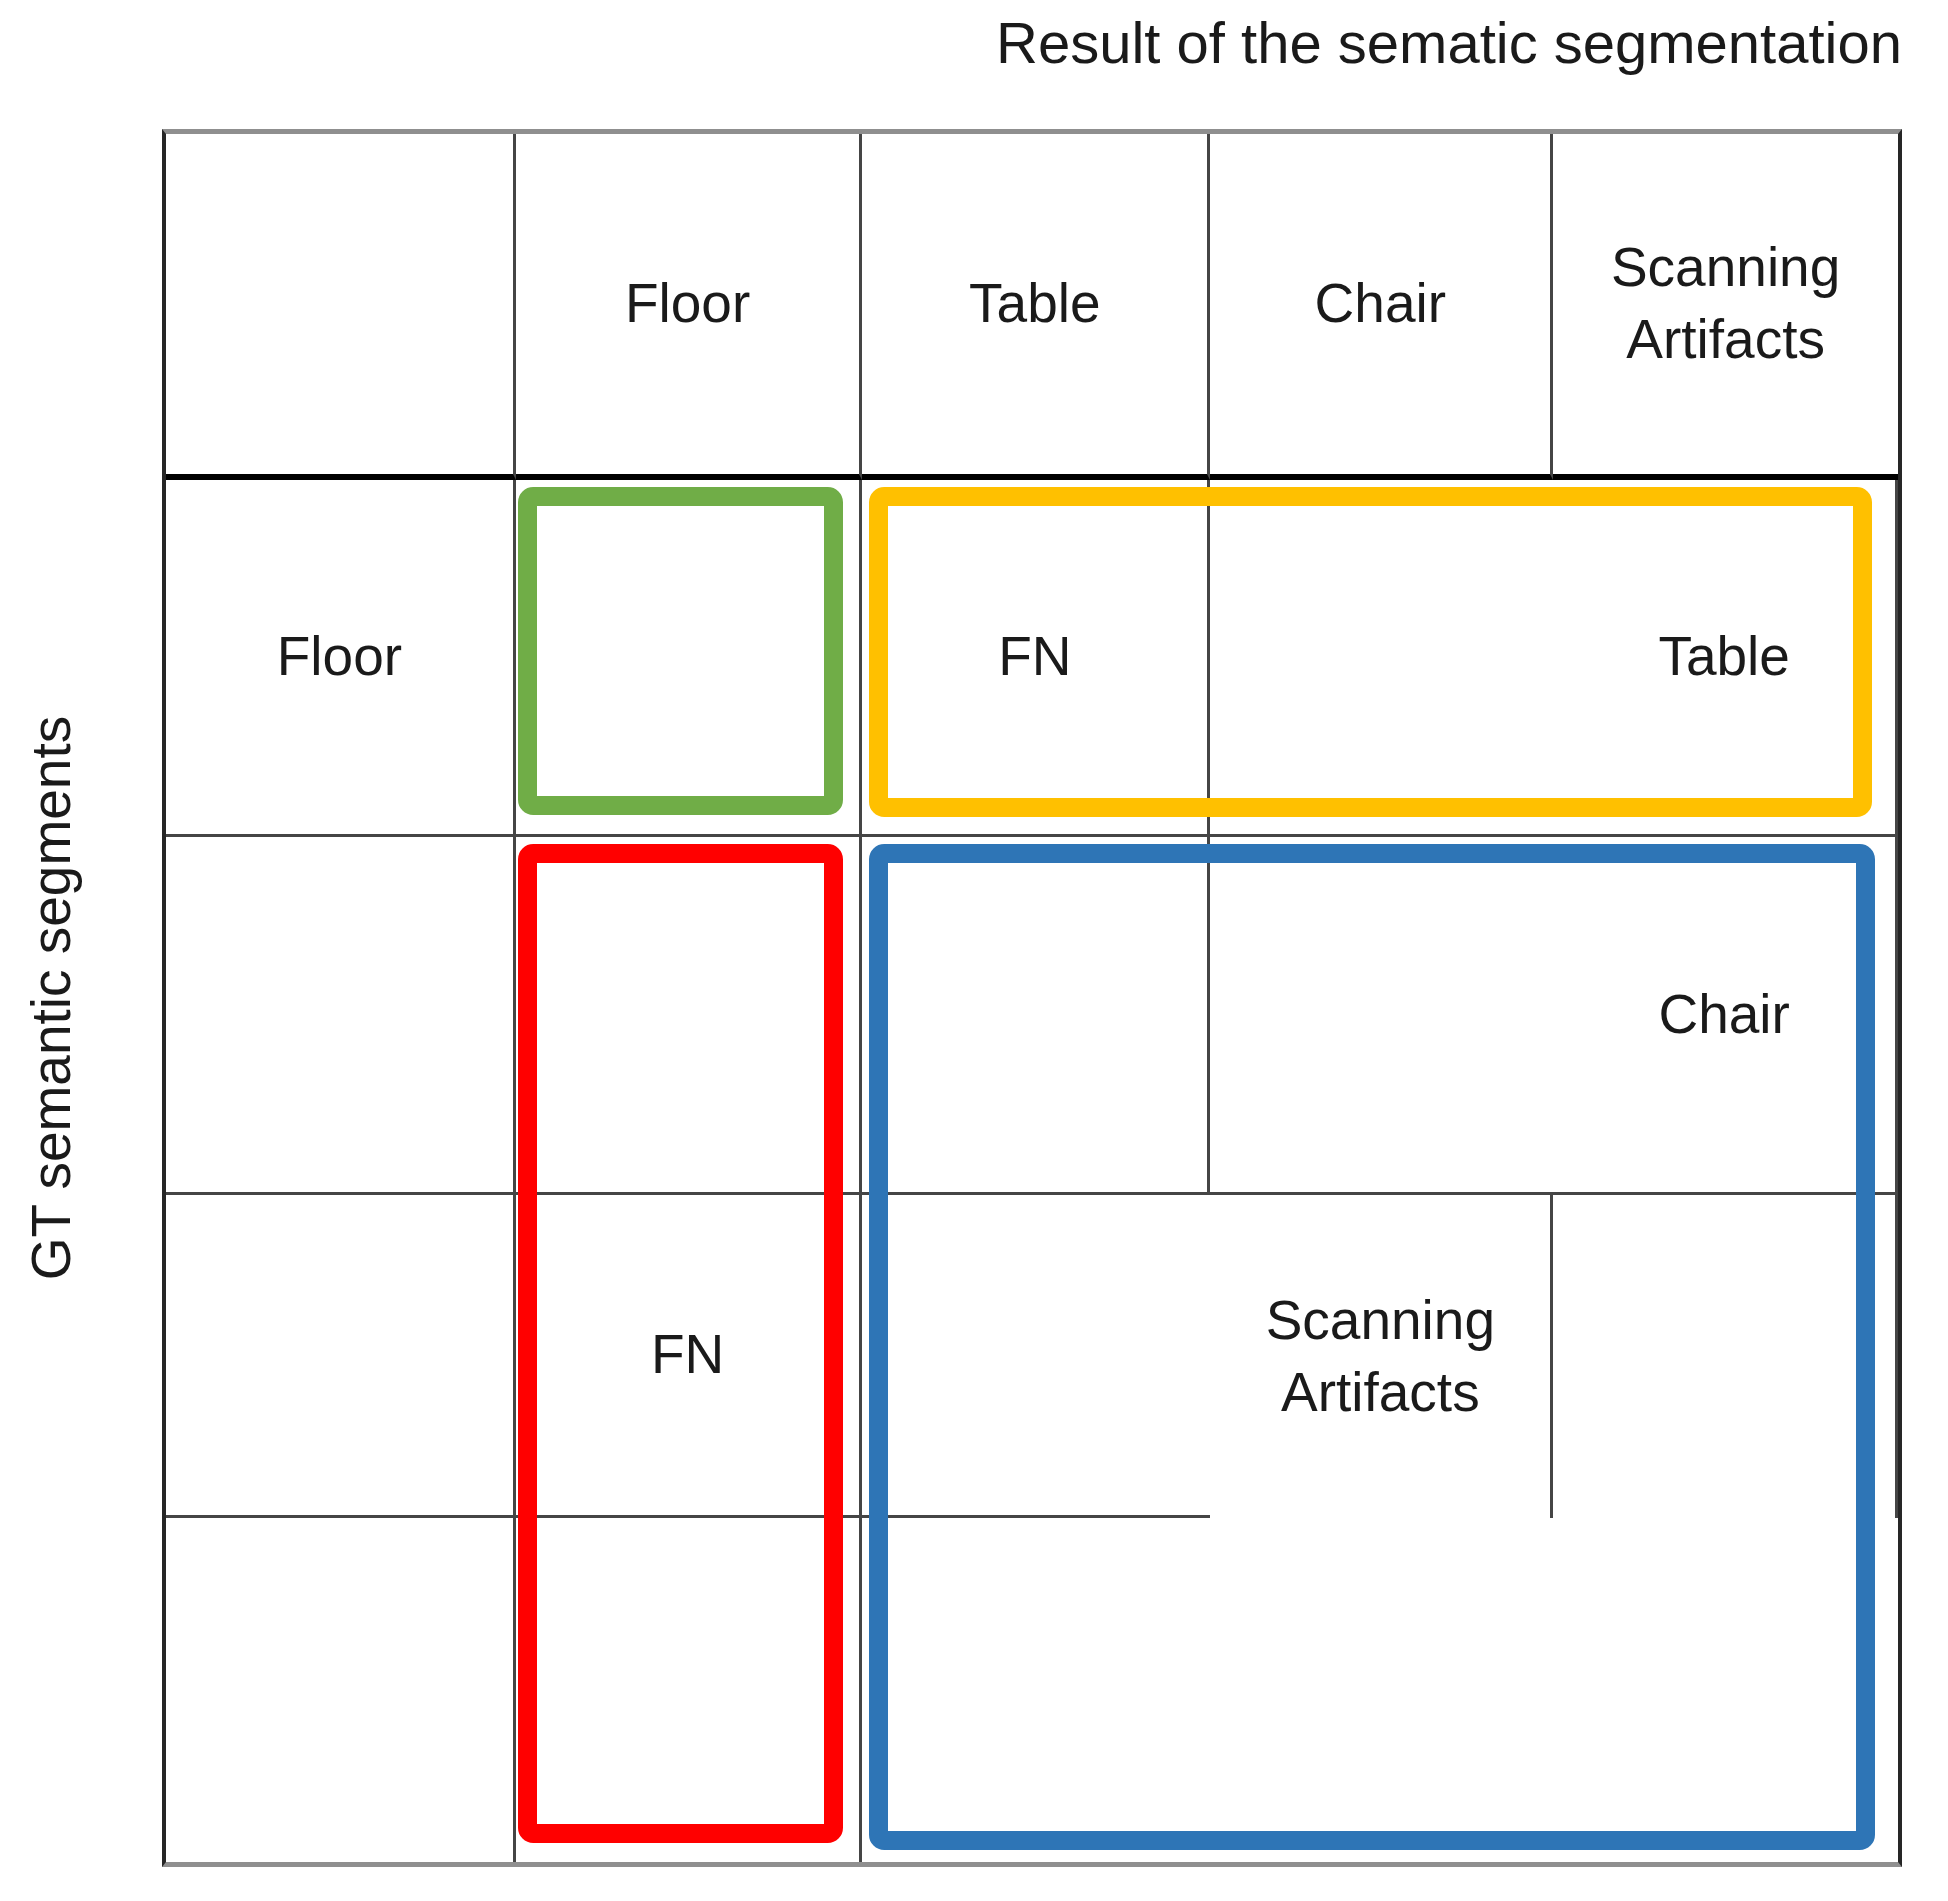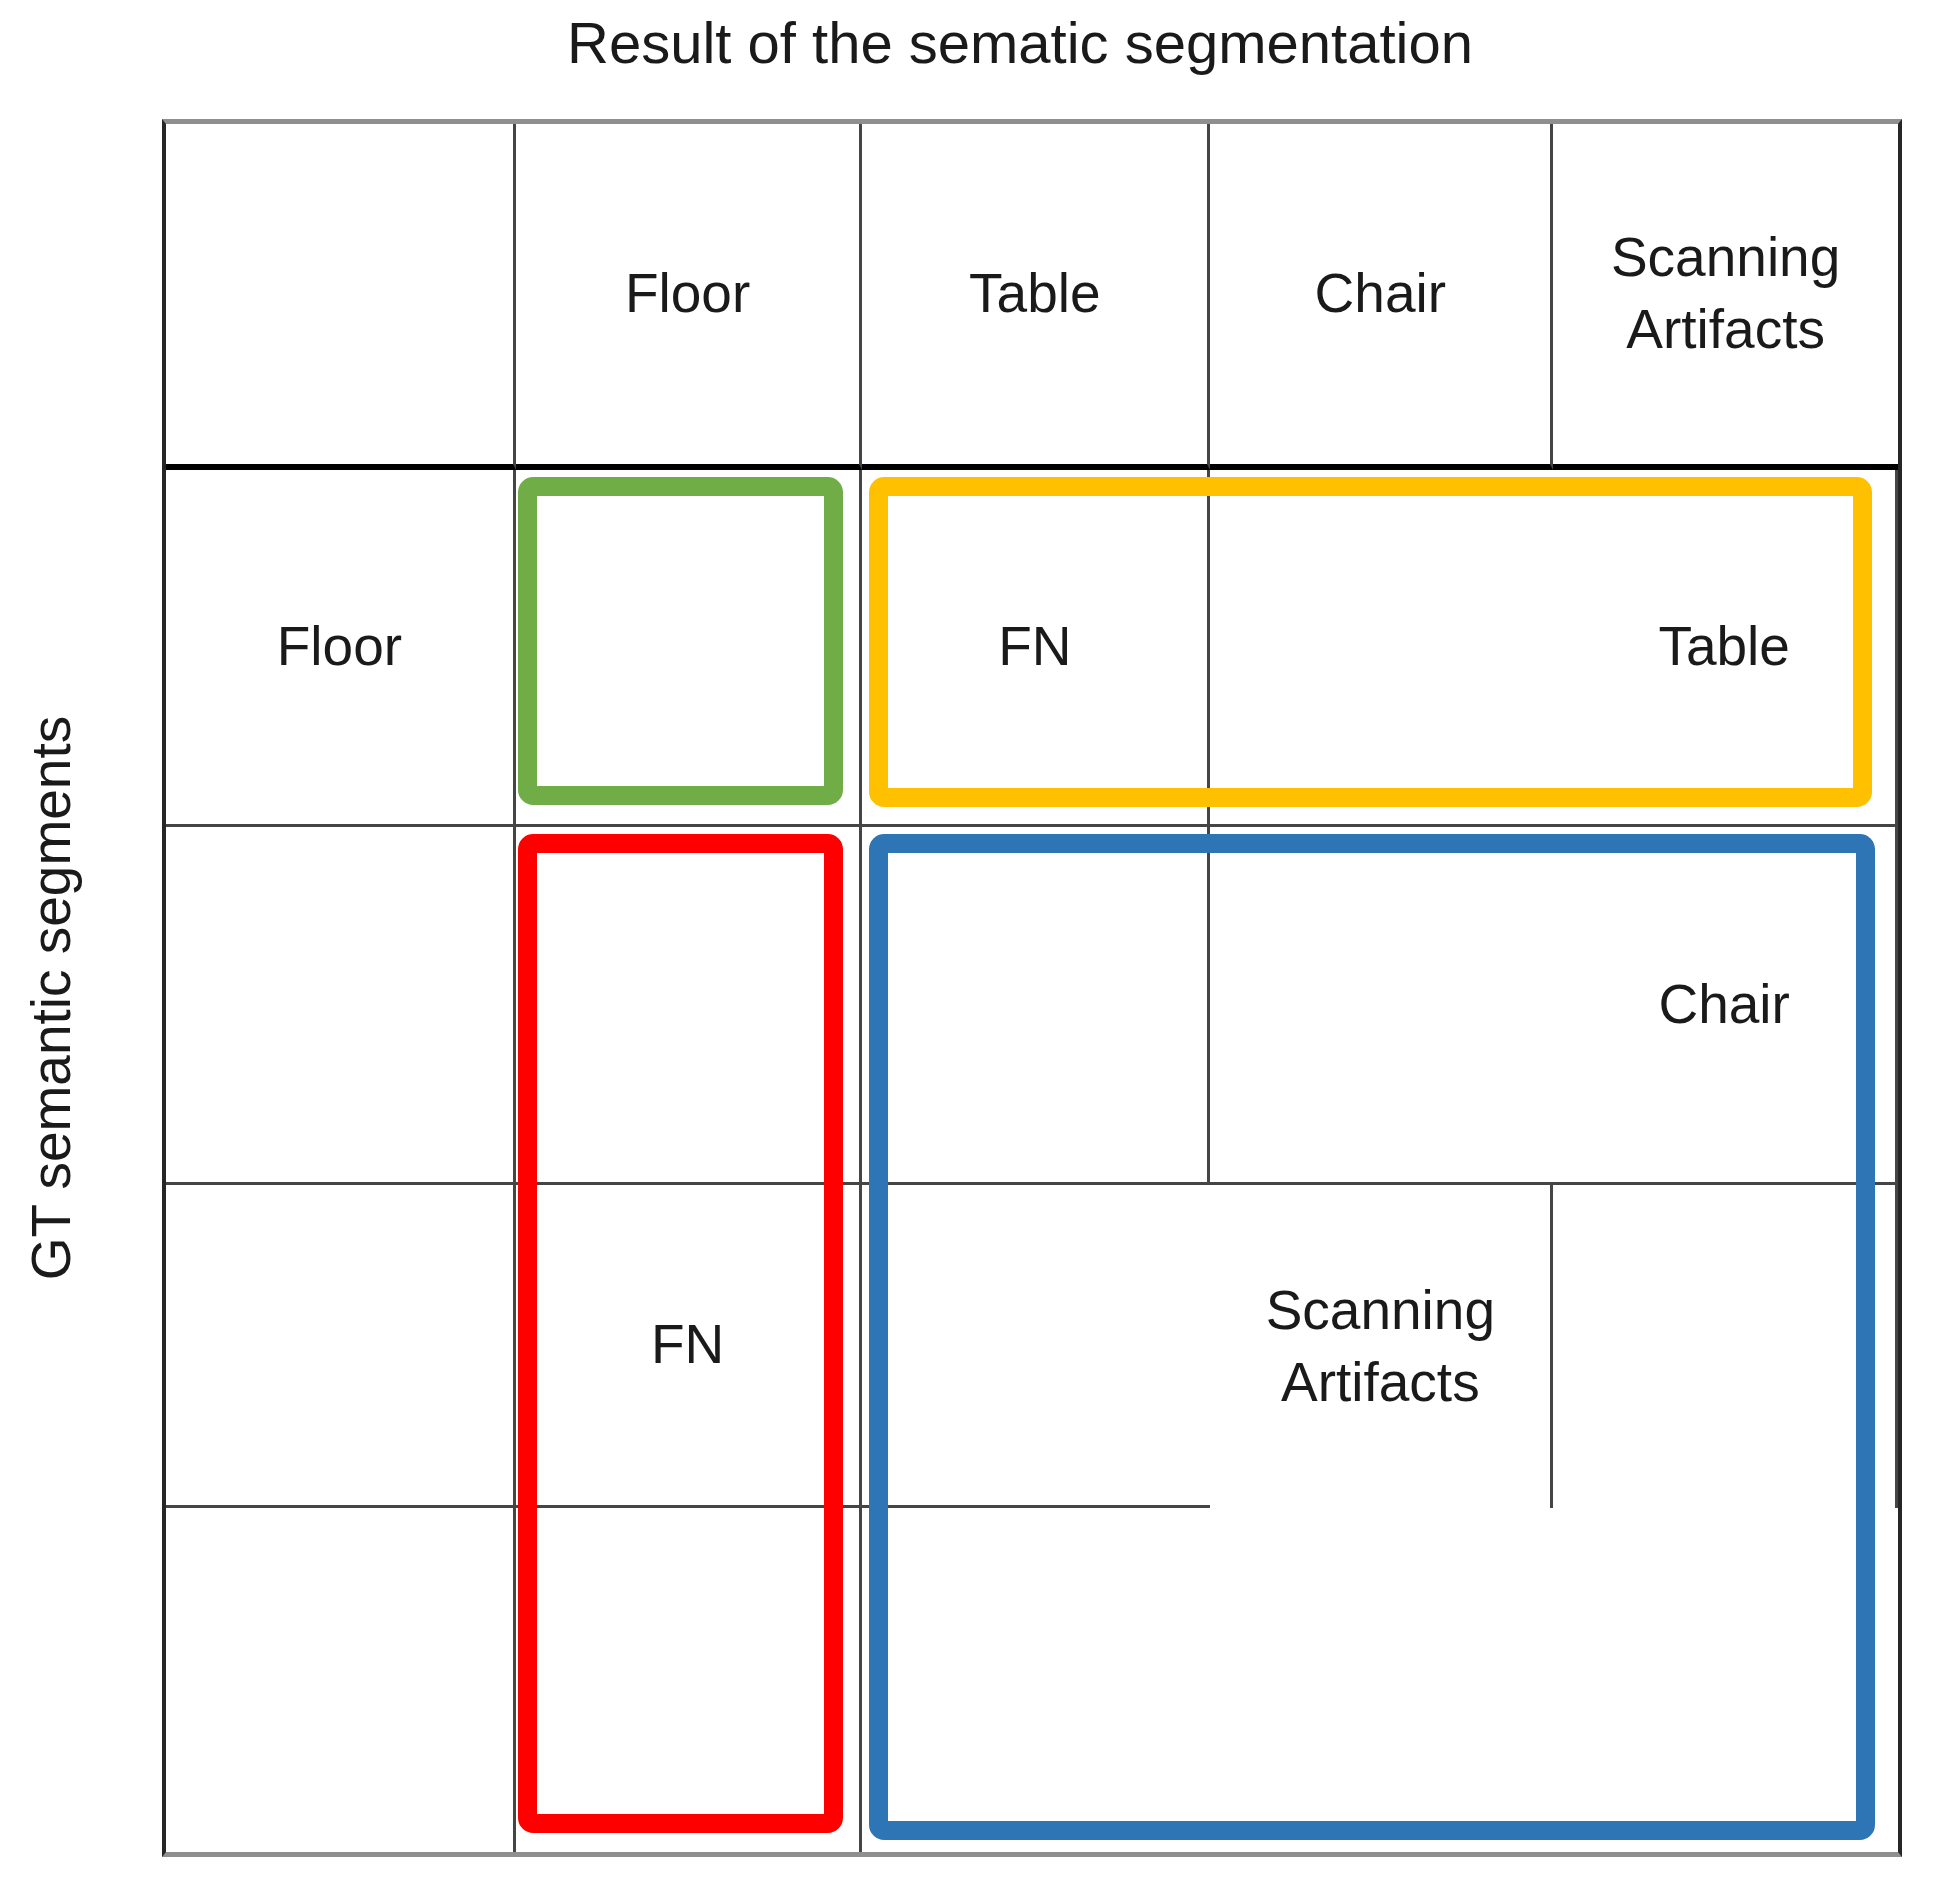--- a/index.html
+++ b/index.html
@@ -13,24 +13,24 @@
     height: 1901px;
     background: #ffffff;
     font-family: "Liberation Sans", sans-serif;
     color: #1a1a1a;
     overflow: hidden;
   }
 
   
   .title {
     position: absolute;
-    left: 150px;
+    left: 162px;
     top: 0px;
     width: 1740px;
-    text-align: center;
+    text-align: right;
     font-size: 58px;
     line-height: 85px;
     white-space: nowrap;
   }
 
   
   .y-label-strip {
     position: absolute;
     left: 0;
     top: 129px;
@@ -43,21 +43,21 @@
   .y-label-strip span {
     transform: rotate(-90deg);
     white-space: nowrap;
     font-size: 55px;
   }
 
   
   .matrix {
     position: absolute;
     left: 162px;
-    top: 119px;
+    top: 129px;
     width: 1740px;
     height: 1738px;
     box-sizing: border-box;
     border-top: 5.1px solid #8f8f8f;
     border-bottom: 5.1px solid #8f8f8f;
     border-left: 4.3px solid #262626;
     border-right: 4.3px solid #262626;
     display: grid;
     grid-template-columns: 20.2% 20.0% 20.1% 19.8% 19.9%;
     grid-template-rows: 20.0% 20.7% 20.7% 18.7% 19.9%;

